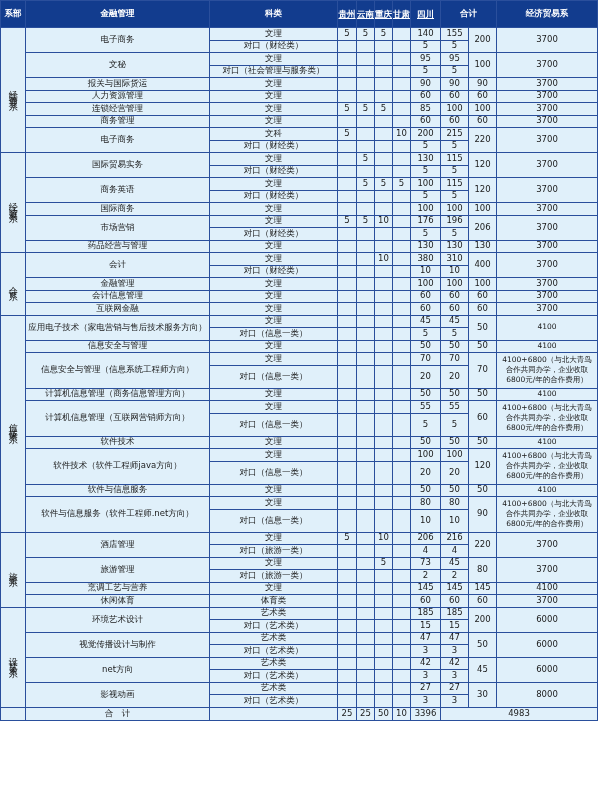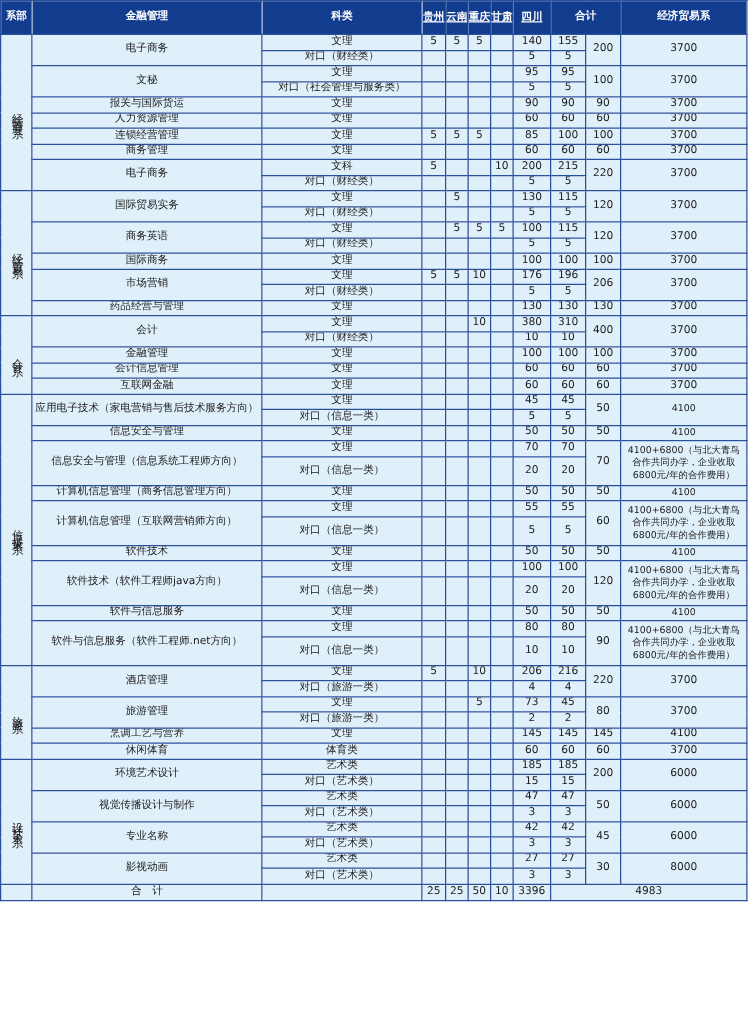--- a/index.html
+++ b/index.html
@@ -584,21 +584,21 @@
       <tr>
         <td>对口（艺术类）</td>
         <td class="num"></td>
         <td class="num"></td>
         <td class="num"></td>
         <td class="num"></td>
         <td class="num">3</td>
         <td class="num">3</td>
       </tr>
       <tr>
-        <td rowspan="2">专业名称</td>
+        <td rowspan="2">net方向</td>
         <td>艺术类</td>
         <td class="num"></td>
         <td class="num"></td>
         <td class="num"></td>
         <td class="num"></td>
         <td class="num">42</td>
         <td class="num">42</td>
         <td rowspan="2" class="num">45</td>
         <td rowspan="2">6000</td>
       </tr>

